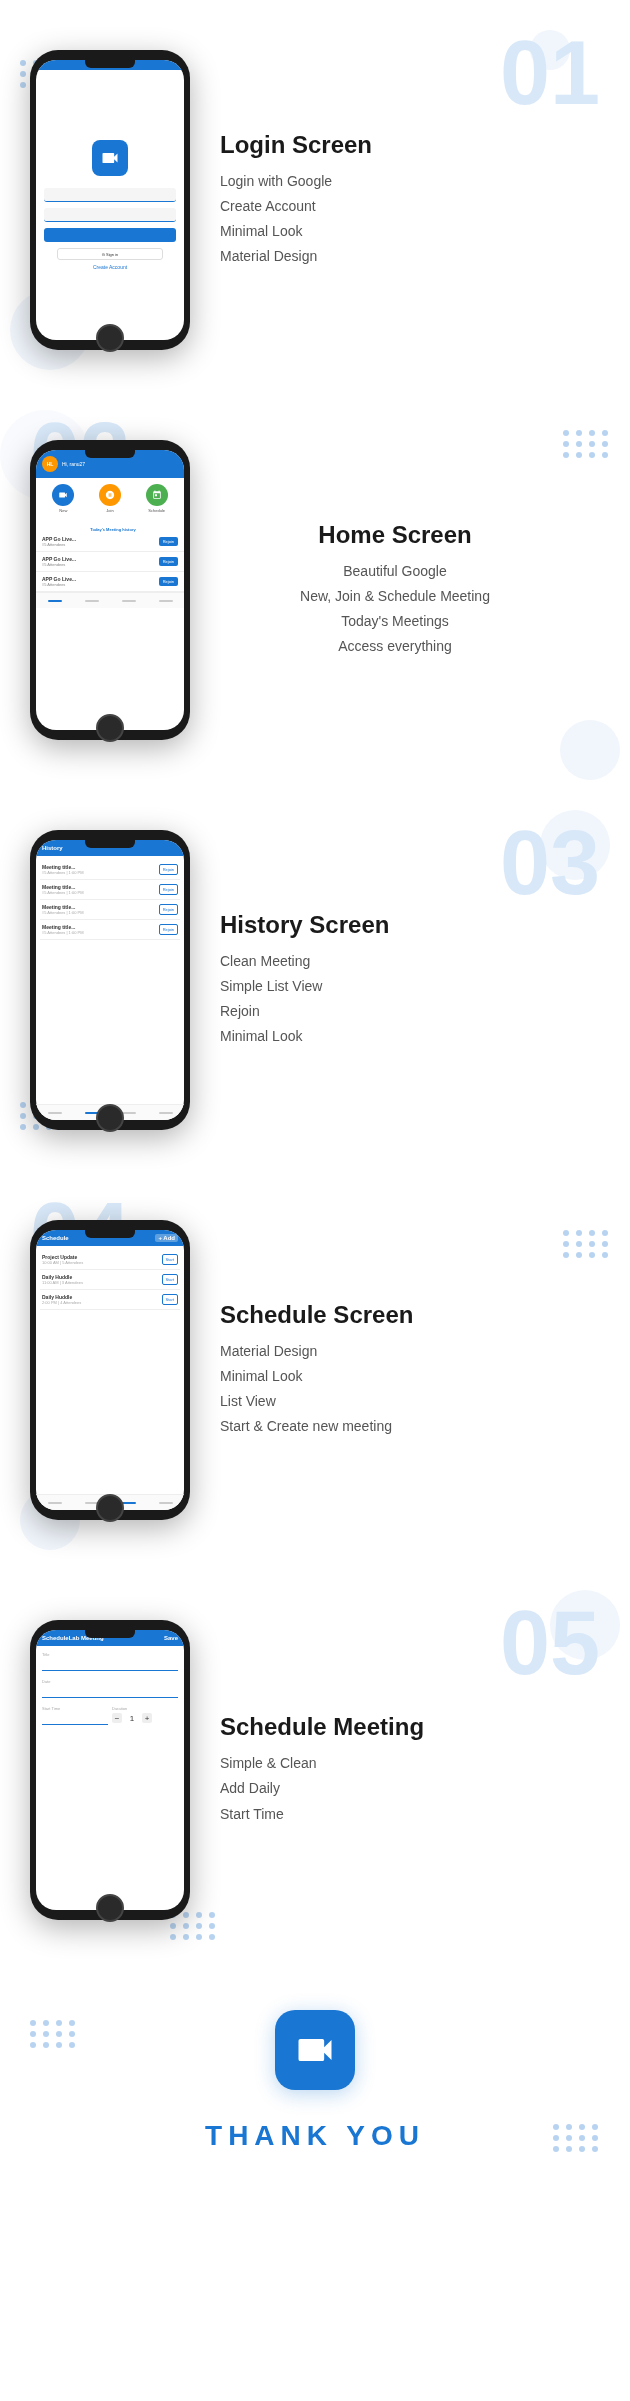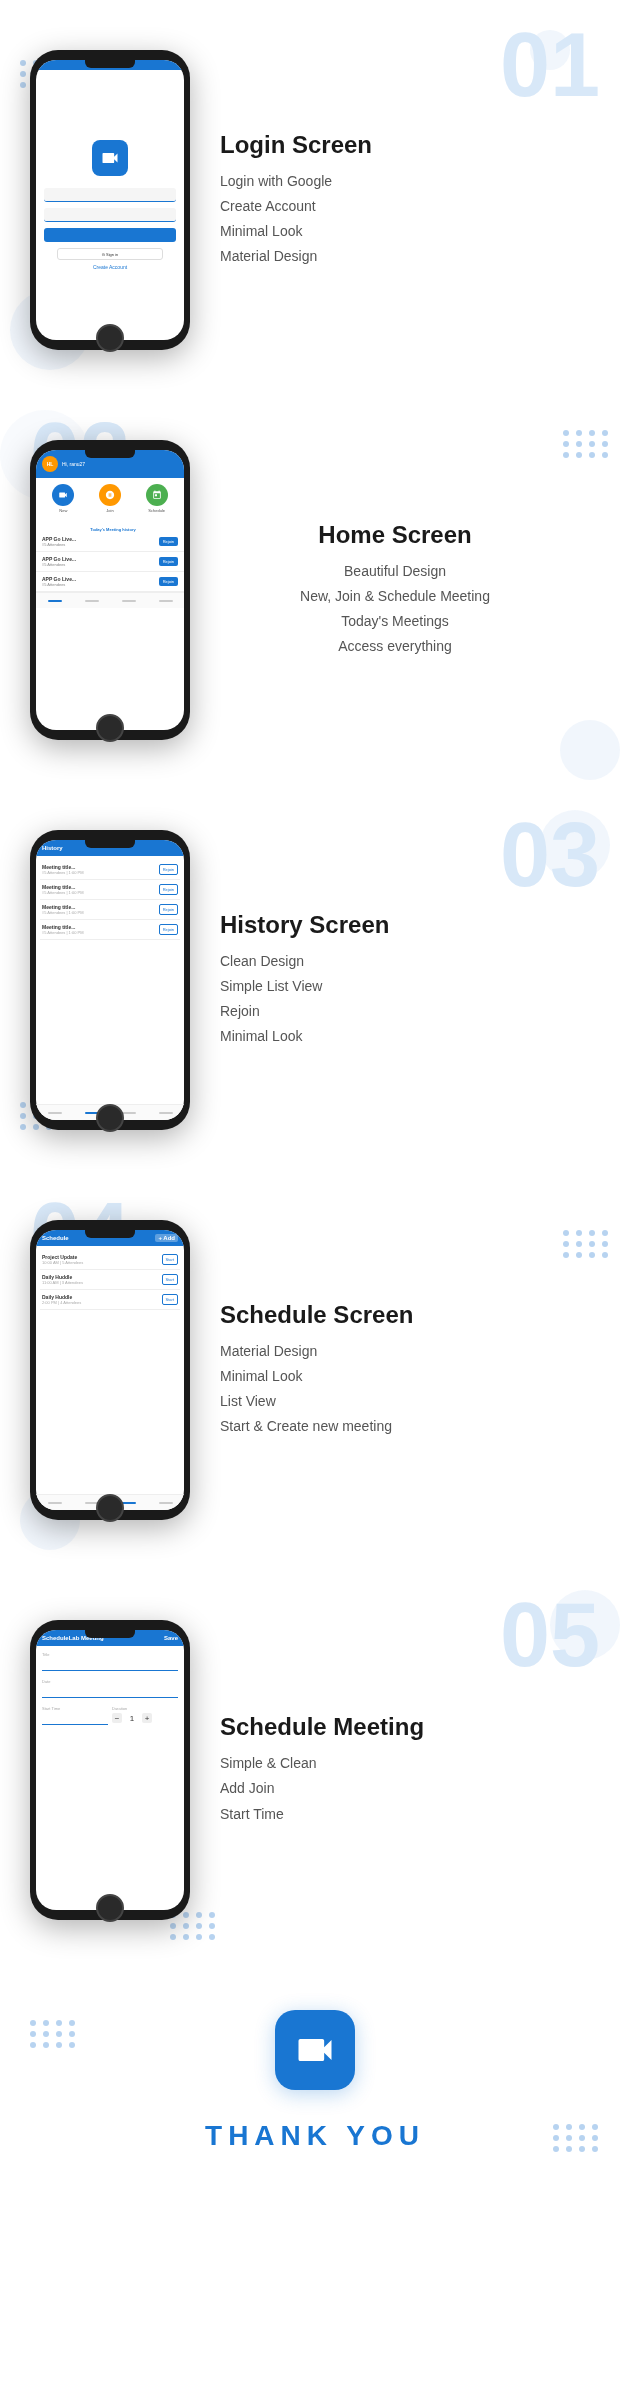--- a/index.html
+++ b/index.html
@@ -22,21 +22,21 @@
     .section-phone { flex: 0 0 auto; }
 
     
     .section-number {
       font-size: 90px;
       font-weight: 900;
       color: #d8e8f8;
       line-height: 1;
       position: absolute;
     }
-    .number-right { right: 30px; top: 20px; }
+    .number-right { right: 30px; top: 28px; }
     .number-left  { left: 30px; top: 20px; }
 
     
     .section-title {
       font-size: 24px;
       font-weight: 800;
       color: #1a1a1a;
       margin-bottom: 10px;
     }
     .section-desc {
@@ -316,21 +316,21 @@
     <span></span>
       <span></span>
       <span></span>
       <span></span>
   </div>
 
   <div class="section-text" style="text-align:center;">
     <div class="section-number number-left">02</div>
     <div class="section-title">Home Screen</div>
     <div class="section-desc">
-      <div>Beautiful Design</div>
+      <div>Beautiful Google</div>
       <div>New, Join &amp; Schedule Meeting</div>
       <div>Today's Meetings</div>
       <div>Access everything</div>
     </div>
   </div>
 
   <div class="section-phone">
     <div class="phone">
       <div class="phone-inner">
         <div class="phone-notch"></div>
@@ -467,21 +467,21 @@
         </div>
       </div>
       <div class="phone-home"></div>
     </div>
   </div>
 
   <div class="section-text">
     <div class="section-number number-right">03</div>
     <div class="section-title">History Screen</div>
     <div class="section-desc">
-      <div>Clean Design</div>
+      <div>Clean Meeting</div>
       <div>Simple List View</div>
       <div>Rejoin</div>
       <div>Minimal Look</div>
     </div>
   </div>
 </div>
 
 <div class="section reverse" style="min-height:400px;">
   <div class="circle-deco s4-circle1"></div>
 
@@ -607,21 +607,21 @@
       </div>
       <div class="phone-home"></div>
     </div>
   </div>
 
   <div class="section-text">
     <div class="section-number number-right">05</div>
     <div class="section-title">Schedule Meeting</div>
     <div class="section-desc">
       <div>Simple &amp; Clean</div>
-      <div>Add Join</div>
+      <div>Add Daily</div>
       <div>Start Time</div>
     </div>
   </div>
 </div>
 
 <div class="thank-you-section">
 
   <div class="dots" style="position:absolute; top:50px; left:30px;">
     <span></span>
       <span></span>

